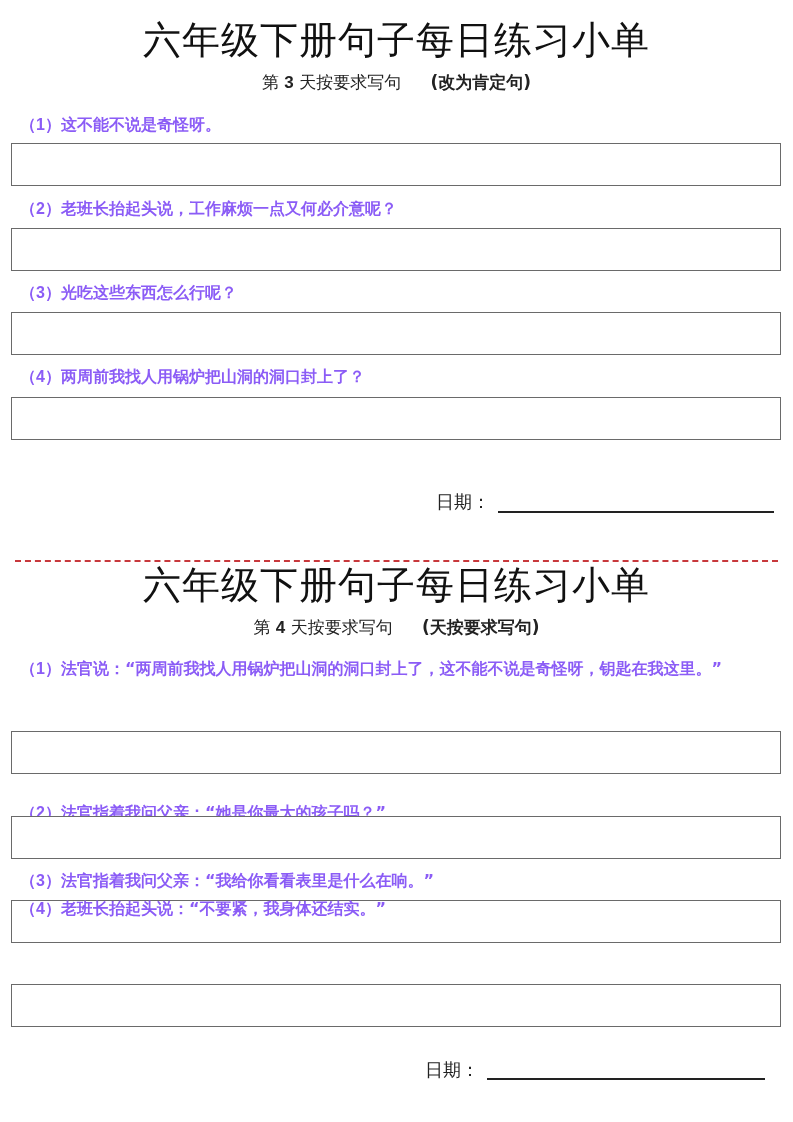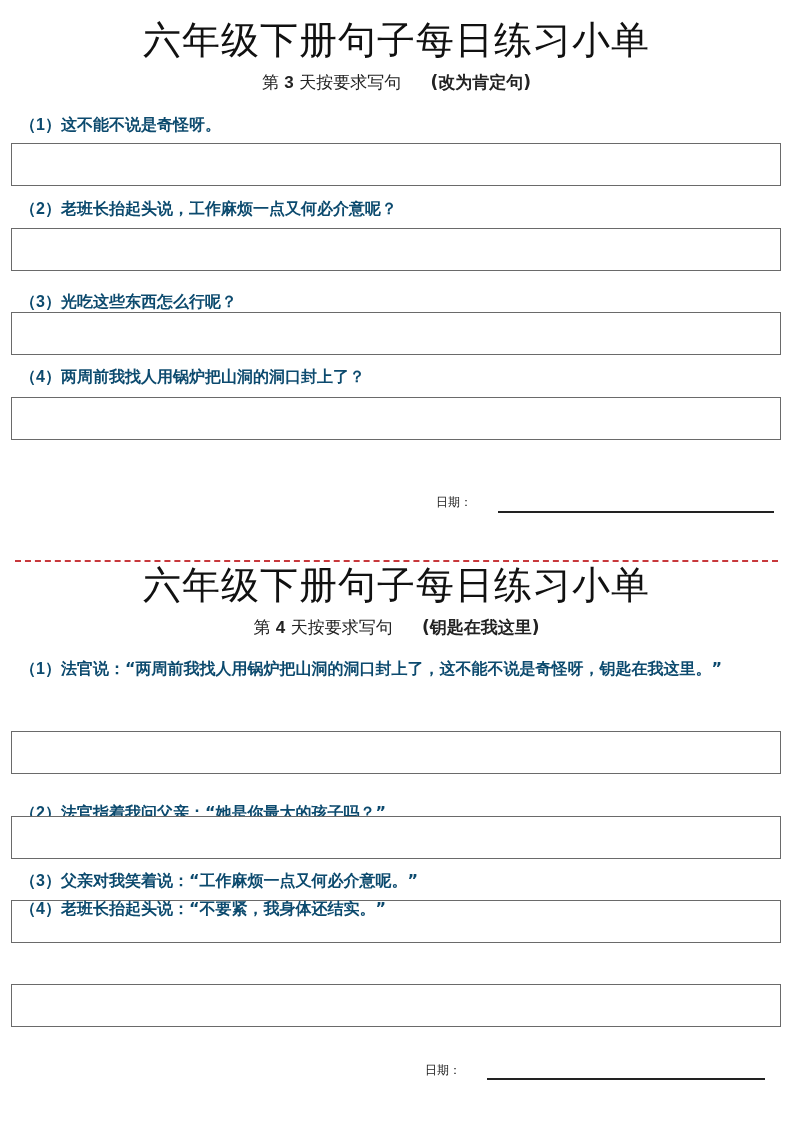--- a/index.html
+++ b/index.html
@@ -18,30 +18,30 @@
     }
     .subtitle {
       left: 0; width: 793px; text-align: center;
       font-size: 17px; line-height: 22px; color: #222;
     }
     .subtitle .num { font-family: "Liberation Sans", "DejaVu Sans", sans-serif; font-weight: bold; }
     .subtitle .req { font-family: "DejaVu Sans", "Liberation Sans", sans-serif; font-weight: bold; margin-left: 24px; }
     .question {
       left: 20px; width: 760px;
       font-family: "DejaVu Sans", "Liberation Sans", sans-serif;
-      font-weight: bold; font-size: 16px; line-height: 22px; color: #0c4a6e;
+      font-weight: bold; font-size: 16px; line-height: 22px; color: #8b5cf6;
     }
     .question.wrap { line-height: 42px; }
     .question .qnum { font-family: "Liberation Sans", "DejaVu Sans", sans-serif; }
     .answer-box {
       left: 11px; width: 768px; height: 41px;
       border: 1px solid #6a6a6a; background: #fff;
     }
     .date-label {
-      font-size: 12px; line-height: 24px; color: #222;
+      font-size: 18px; line-height: 24px; color: #222;
     }
     .date-line {
       height: 0; border-bottom: 2px solid #222;
     }
     .divider {
       left: 15px; width: 763px; top: 560px; height: 0;
       border-top: 2px dashed #c8383c;
     }
   </style>
 </head>
@@ -59,56 +59,56 @@
 <div class="abs question" style="top:114px;">
   <span class="qnum">（1）</span><span>这不能不说是奇怪呀。</span>
 </div>
 <div class="abs answer-box" style="top:143px;"></div>
 
 <div class="abs question" style="top:198px;">
   <span class="qnum">（2）</span><span>老班长抬起头说，工作麻烦一点又何必介意呢？</span>
 </div>
 <div class="abs answer-box" style="top:228px;"></div>
 
-<div class="abs question" style="top:282px;margin-top:9px;">
+<div class="abs question" style="top:282px;">
   <span class="qnum">（3）</span><span>光吃这些东西怎么行呢？</span>
 </div>
 <div class="abs answer-box" style="top:312px;"></div>
 
 <div class="abs question" style="top:366px;">
   <span class="qnum">（4）</span><span>两周前我找人用锅炉把山洞的洞口封上了？</span>
 </div>
 <div class="abs answer-box" style="top:397px;"></div>
 
 <div class="abs date-label" style="left:436px; top:490px;">日期：</div>
 <div class="abs date-line" style="left:498px; top:511px; width:276px;"></div>
 
 <div class="abs divider"></div>
 
 <div class="abs title" style="top:567px;">六年级下册句子每日练习小单</div>
 
 <div class="abs subtitle" style="top:616px;">
   <span>第</span>
   <span class="num">4</span>
   <span>天按要求写句</span>
-  <span class="req">(钥匙在我这里)</span>
+  <span class="req">(天按要求写句)</span>
 </div>
 
 <div class="abs question wrap" style="top:648px; left:20px; width:755px; text-indent:0;">
   <span class="qnum">（1）</span><span>法官说：“两周前我找人用锅炉把山洞的洞口封上了，这不能不说是奇怪呀，钥匙在我这里。”</span>
 </div>
 <div class="abs answer-box" style="top:731px;"></div>
 
 <div class="abs question" style="top:802px;">
   <span class="qnum">（2）</span><span>法官指着我问父亲：“她是你最大的孩子吗？”</span>
 </div>
 <div class="abs answer-box" style="top:816px;"></div>
 
 <div class="abs question" style="top:870px;">
-  <span class="qnum">（3）</span><span>父亲对我笑着说：“工作麻烦一点又何必介意呢。”</span>
+  <span class="qnum">（3）</span><span>法官指着我问父亲：“我给你看看表里是什么在响。”</span>
 </div>
 <div class="abs answer-box" style="top:900px;"></div>
 
 <div class="abs question" style="top:898px;">
   <span class="qnum">（4）</span><span>老班长抬起头说：“不要紧，我身体还结实。”</span>
 </div>
 <div class="abs answer-box" style="top:984px;"></div>
 
 <div class="abs date-label" style="left:425px; top:1058px;">日期：</div>
 <div class="abs date-line" style="left:487px; top:1078px; width:278px;"></div>

